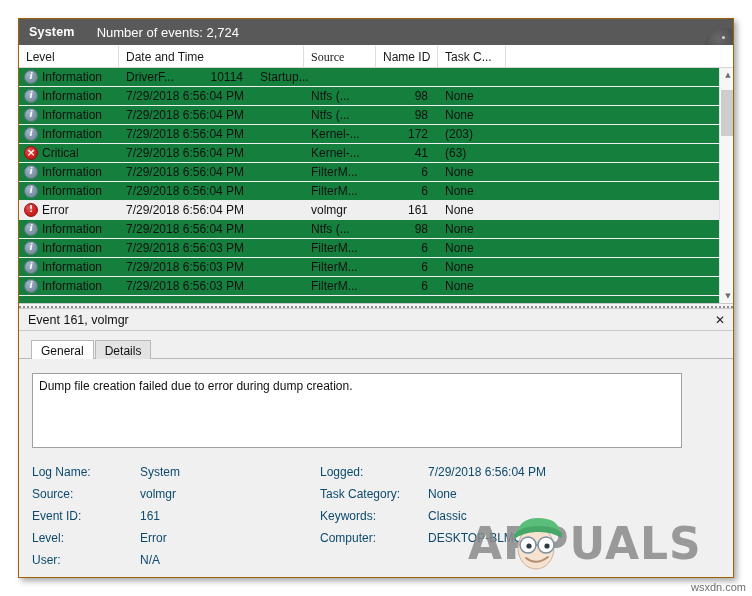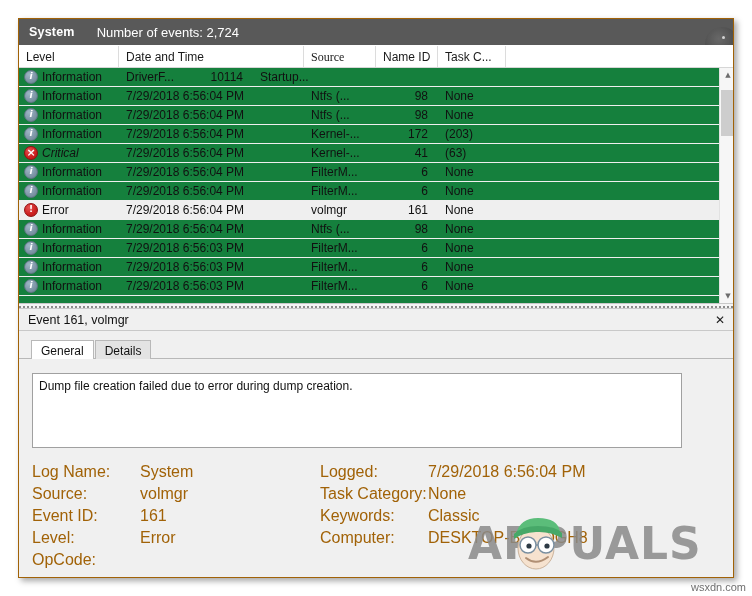--- a/index.html
+++ b/index.html
@@ -336,22 +336,22 @@
     font-size: 12px;
     color: #111111;
     overflow: hidden;
   }
 
   .props {
     position: absolute;
     left: 13px;
     top: 152px;
     right: 10px;
-    font-size: 16px;
-    color: #a16207;
+    font-size: 12px;
+    color: #0c4a6e;
   }
   .prop-row {
     position: relative;
     height: 22px;
     display: flex;
     align-items: center;
   }
   .prop-label { width: 108px; flex: 0 0 auto; }
   .prop-value { flex: 0 0 auto; width: 180px; }
   .prop-label2 { width: 108px; flex: 0 0 auto; }
@@ -448,21 +448,21 @@
             <div class="cell level" style="width: 100px;">
               <span class="lvl-ico information"></span>
               <span>Information</span>
             </div>
             <div class="cell" style="width: 185px;">7/29/2018 6:56:04 PM</div>
             <div class="cell" style="width: 72px;">Kernel-...</div>
             <div class="cell right" style="width: 62px;">172</div>
             <div class="cell" style="width: 68px;">(203)</div>
           </div>
           <div class="row">
-            <div class="cell level" style="width: 100px; font-style: italic;">
+            <div class="cell level" style="width: 100px;">
               <span class="lvl-ico critical"></span>
               <span>Critical</span>
             </div>
             <div class="cell" style="width: 185px;">7/29/2018 6:56:04 PM</div>
             <div class="cell" style="width: 72px;">Kernel-...</div>
             <div class="cell right" style="width: 62px;">41</div>
             <div class="cell" style="width: 68px;">(63)</div>
           </div>
           <div class="row">
             <div class="cell level" style="width: 100px;">
@@ -578,20 +578,26 @@
             <div class="prop-label">Event ID:</div>
             <div class="prop-value">161</div>
             <div class="prop-label2">Keywords:</div>
             <div class="prop-value2">Classic</div>
           </div>
           <div class="prop-row">
             <div class="prop-label">Level:</div>
             <div class="prop-value">Error</div>
             <div class="prop-label2">Computer:</div>
             <div class="prop-value2">DESKTOP-BLMOGH8</div>
+          </div>
+          <div class="prop-row">
+            <div class="prop-label">User:</div>
+            <div class="prop-value">N/A</div>
+            <div class="prop-label2"></div>
+            <div class="prop-value2"></div>
           </div>
           <div class="prop-row">
             <div class="prop-label">OpCode:</div>
             <div class="prop-value"></div>
             <div class="prop-label2"></div>
             <div class="prop-value2"></div>
           </div>
         </div>
     </div>
   </div>

